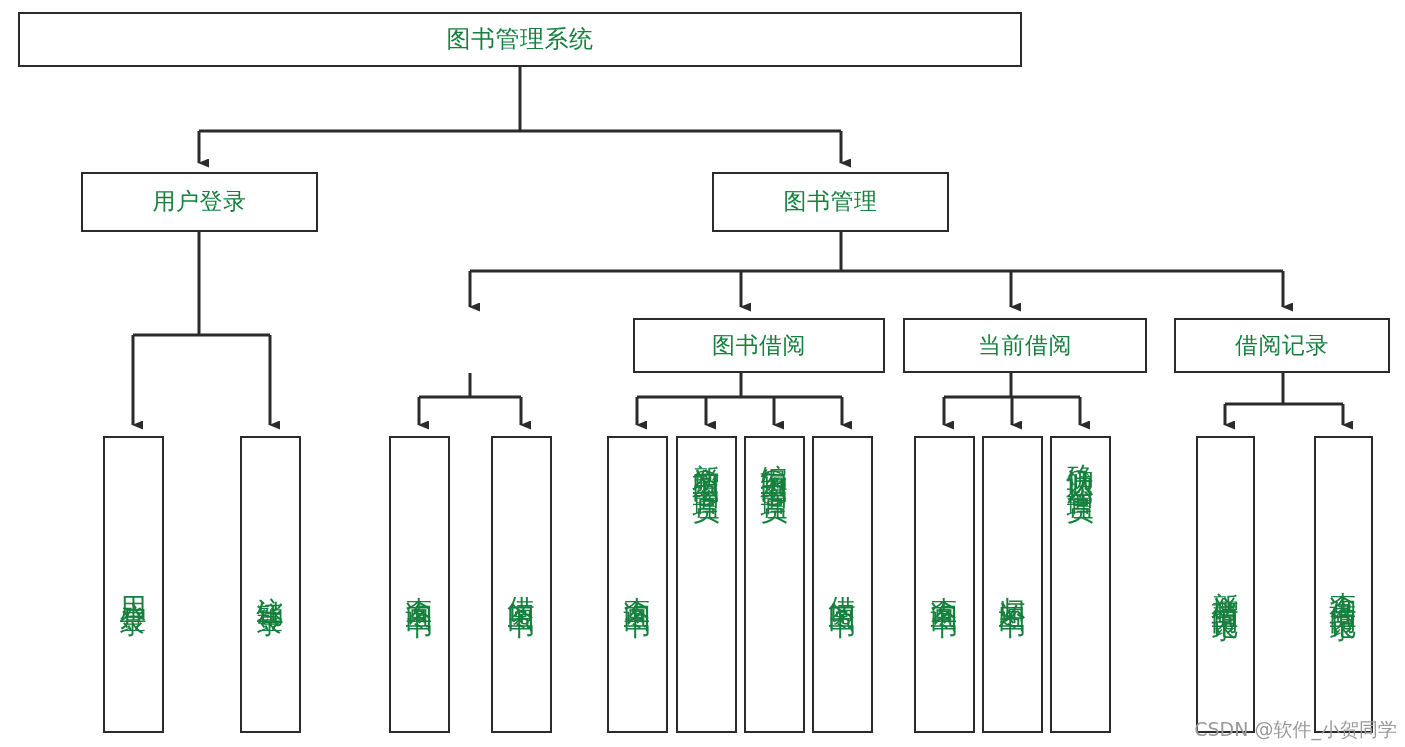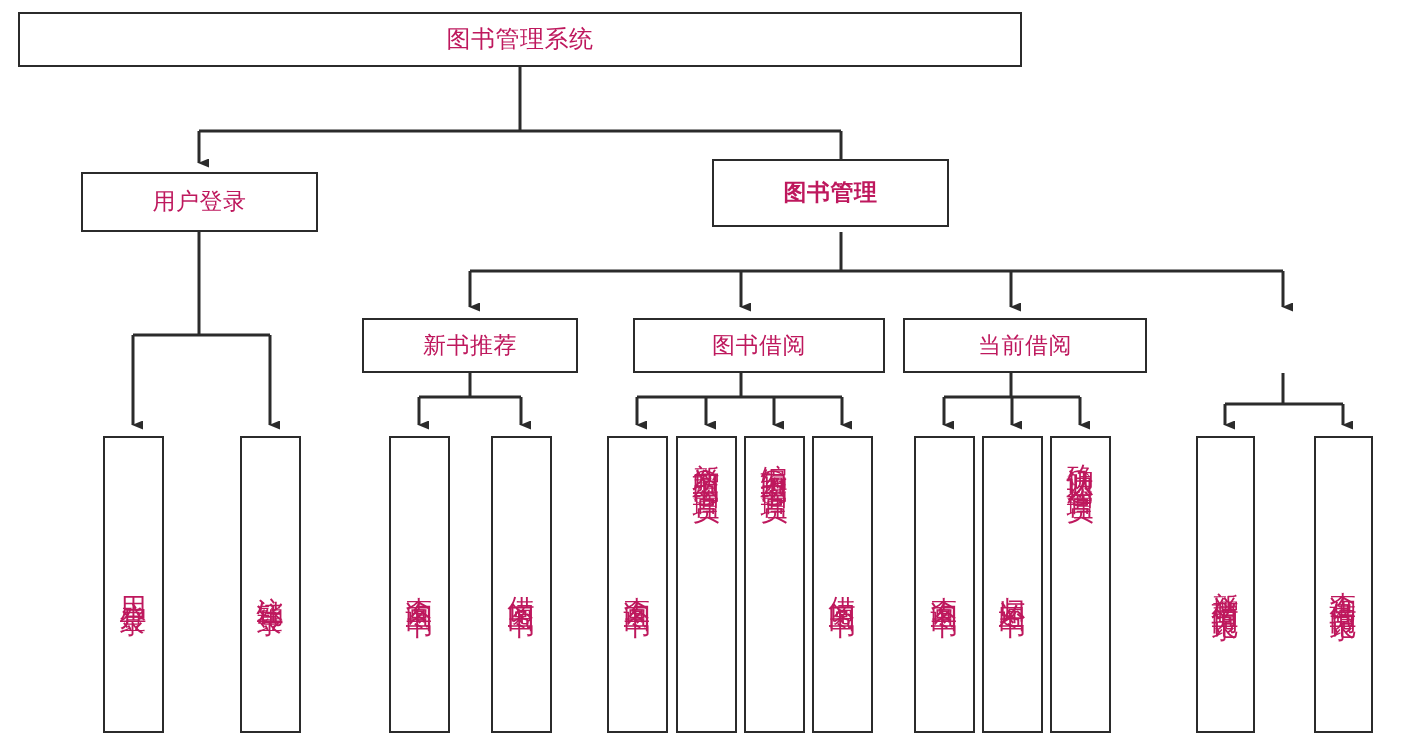--- a/index.html
+++ b/index.html
@@ -29,21 +29,21 @@
     position: absolute;
     box-sizing: border-box;
     background: #ffffff;
     border: 2px solid #2b2b2b;
     display: flex;
     align-items: center;
     justify-content: center;
     z-index: 5;
   }
   .node-label {
-    color: #be185d;
+    color: #15803d;
     line-height: 1.18;
     white-space: pre;
     text-align: right;
   }
   
   .node-h .node-label {
     font-size: 23px;
     letter-spacing: 0.5px;
   }
   .node-root .node-label {
@@ -136,36 +136,36 @@
   </svg>
 
   <div class="node-box node-h node-root" style="left:18px; top:12px; width:1004px; height:55px;">
     <span class="node-label">图书管理系统</span>
   </div>
 
   <div class="node-box node-h" style="left:81px; top:172px; width:237px; height:60px;">
     <span class="node-label">用户登录</span>
   </div>
 
-  <div class="node-box node-h" style="left:712px; top:159px; width:237px; height:68px;font-weight:bold;">
+  <div class="node-box node-h" style="left:712px; top:172px; width:237px; height:60px;">
     <span class="node-label">图书管理</span>
   </div>
 
-  <div class="node-box node-h" style="left:362px; top:318px; width:216px; height:55px;">
-    <span class="node-label">新书推荐</span>
-  </div>
 
   <div class="node-box node-h" style="left:633px; top:318px; width:252px; height:55px;">
     <span class="node-label">图书借阅</span>
   </div>
 
   <div class="node-box node-h" style="left:903px; top:318px; width:244px; height:55px;">
     <span class="node-label">当前借阅</span>
   </div>
 
+  <div class="node-box node-h" style="left:1174px; top:318px; width:216px; height:55px;">
+    <span class="node-label">借阅记录</span>
+  </div>
 
   <div class="node-box node-v center-v" style="left:103px; top:436px; width:61px; height:297px;">
     <span class="node-label">用户登录</span>
   </div>
 
   <div class="node-box node-v center-v" style="left:240px; top:436px; width:61px; height:297px;">
     <span class="node-label">注销登录</span>
   </div>
 
   <div class="node-box node-v center-v" style="left:389px; top:436px; width:61px; height:297px;">
@@ -205,14 +205,15 @@
   </div>
 
   <div class="node-box node-v center-v" style="left:1196px; top:436px; width:59px; height:297px;">
     <span class="node-label">新增借阅记录</span>
   </div>
 
   <div class="node-box node-v center-v" style="left:1314px; top:436px; width:59px; height:297px;">
     <span class="node-label">查询借阅记录</span>
   </div>
 
+  <div id="watermark">CSDN @软件_小贺同学</div>
 
 </div>
 
 </body></html>

